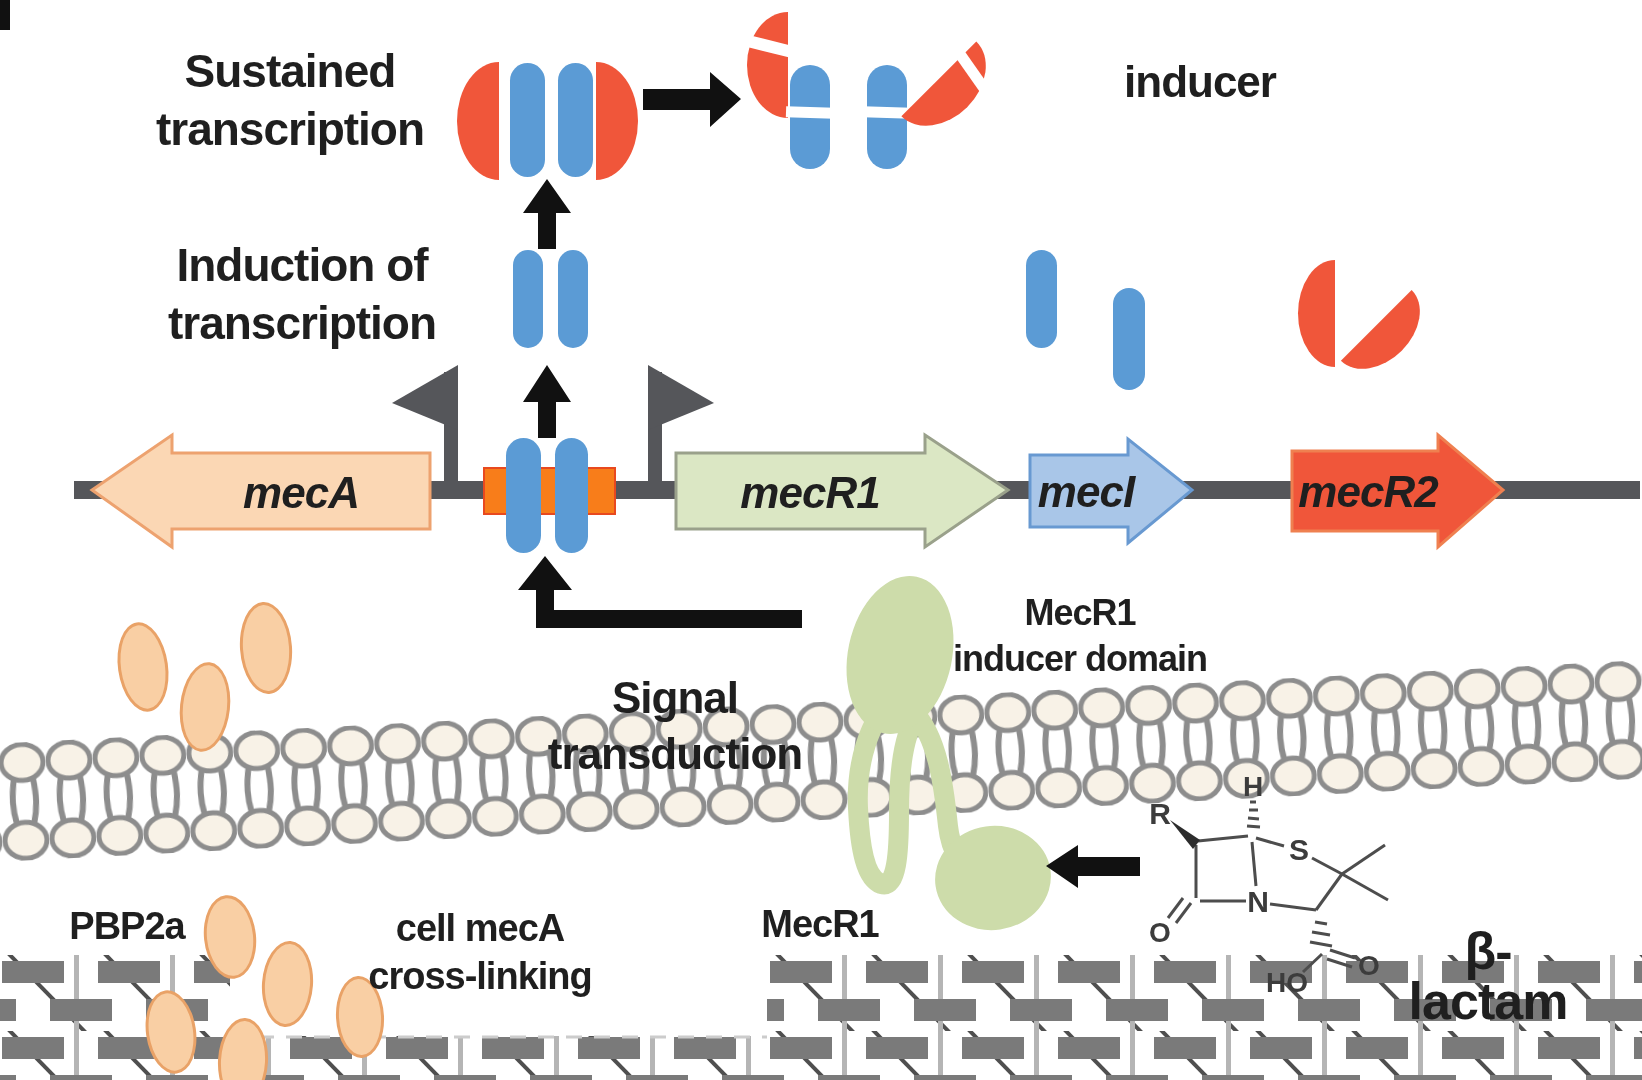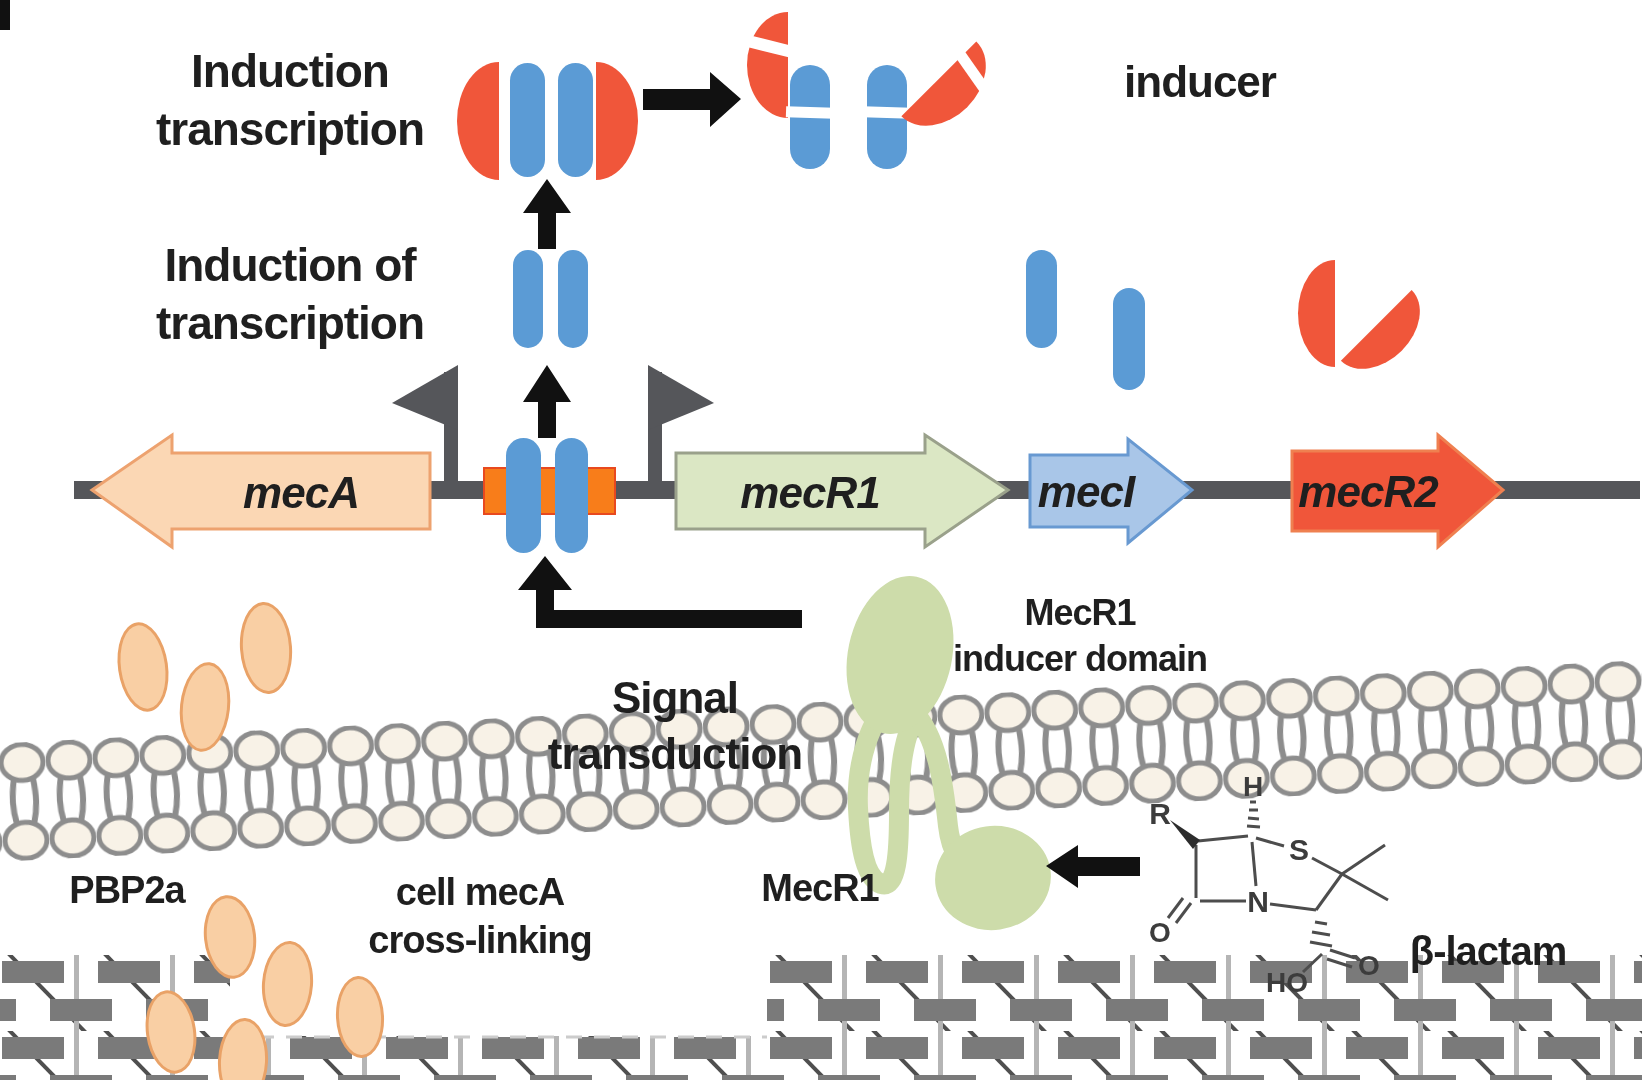--- a/index.html
+++ b/index.html
@@ -9,22 +9,22 @@
     margin:0 auto;
   }
   .stage svg.layer{position:absolute;left:0;top:0;}
   .biglabel{
     position:absolute;text-align:center;font-weight:bold;color:var(--text);
     letter-spacing:-1px;
   }
   .biglabel span{display:block;}
   .fs46{font-size:46px;line-height:58px;}
   .fs44{font-size:44px;line-height:56px;}
-  .fs40{font-size:40px;line-height:50px;}
-  .fs38{font-size:38px;line-height:48px;}
+  .fs40{font-size:52px;line-height:50px;}
+  .fs38{font-size:38px;line-height:48px;margin-top:36px;}
   .fs36{font-size:36px;line-height:46px;}
   .piece{position:absolute;}
   .pill{background:var(--blue);border-radius:999px;}
   .halfdisc{background:var(--orange);border-radius:100% 0 0 100% / 50% 0 0 50%;}
   .halfdisc.flip{border-radius:0 100% 100% 0 / 0 50% 50% 0;}
   .slash{position:absolute;background:#ffffff;display:block;}
   .oval{
     position:absolute;background:var(--pbp-fill);
     border:3px solid var(--pbp-stroke);border-radius:50%;
   }
@@ -192,25 +192,25 @@
   <div class="oval" style="left:118px;top:622px;width:44px;height:84px;transform:rotate(-8deg)"></div>
   <div class="oval" style="left:180px;top:662px;width:44px;height:84px;transform:rotate(6deg)"></div>
   <div class="oval" style="left:240px;top:602px;width:46px;height:86px;transform:rotate(-4deg)"></div>
   <div class="oval" style="left:204px;top:895px;width:46px;height:78px;transform:rotate(-6deg)"></div>
   <div class="oval" style="left:262px;top:941px;width:45px;height:80px;transform:rotate(4deg)"></div>
   <div class="oval" style="left:146px;top:990px;width:44px;height:78px;transform:rotate(-8deg)"></div>
   <div class="oval" style="left:218px;top:1018px;width:44px;height:80px;transform:rotate(3deg)"></div>
   <div class="oval" style="left:336px;top:976px;width:42px;height:76px;transform:rotate(-3deg)"></div>
 
   <div class="biglabel fs46" style="left:130px;top:42px;width:320px">
-    <span>Induction</span>
+    <span>Sustained</span>
     <span>transcription</span>
   </div>
 
-  <div class="biglabel fs46" style="left:130px;top:236px;width:320px">
+  <div class="biglabel fs46" style="left:142px;top:236px;width:320px">
     <span>Induction of</span>
     <span>transcription</span>
   </div>
 
   <div class="biglabel fs44" style="left:1000px;top:54px;width:400px">
     <span>inducer</span>
   </div>
 
   <div class="biglabel fs44" style="left:510px;top:670px;width:330px">
     <span>Signal</span>

